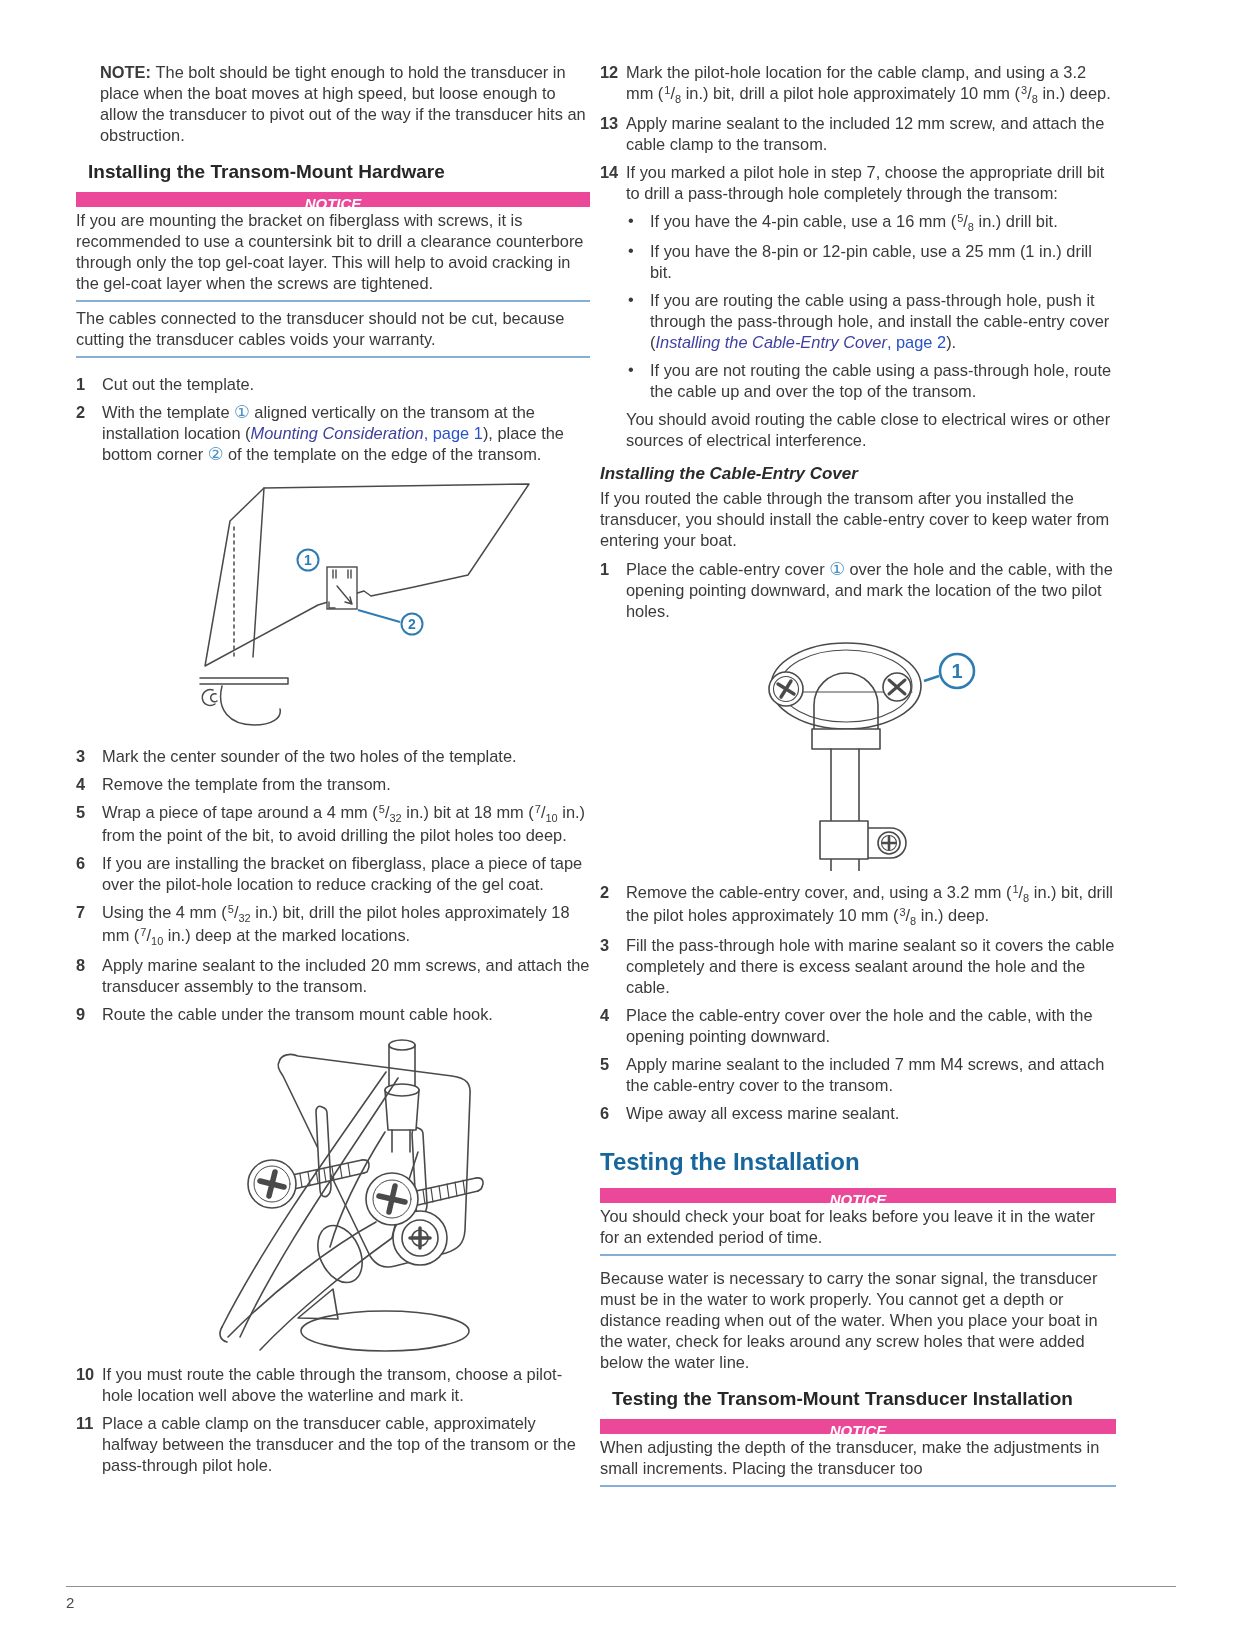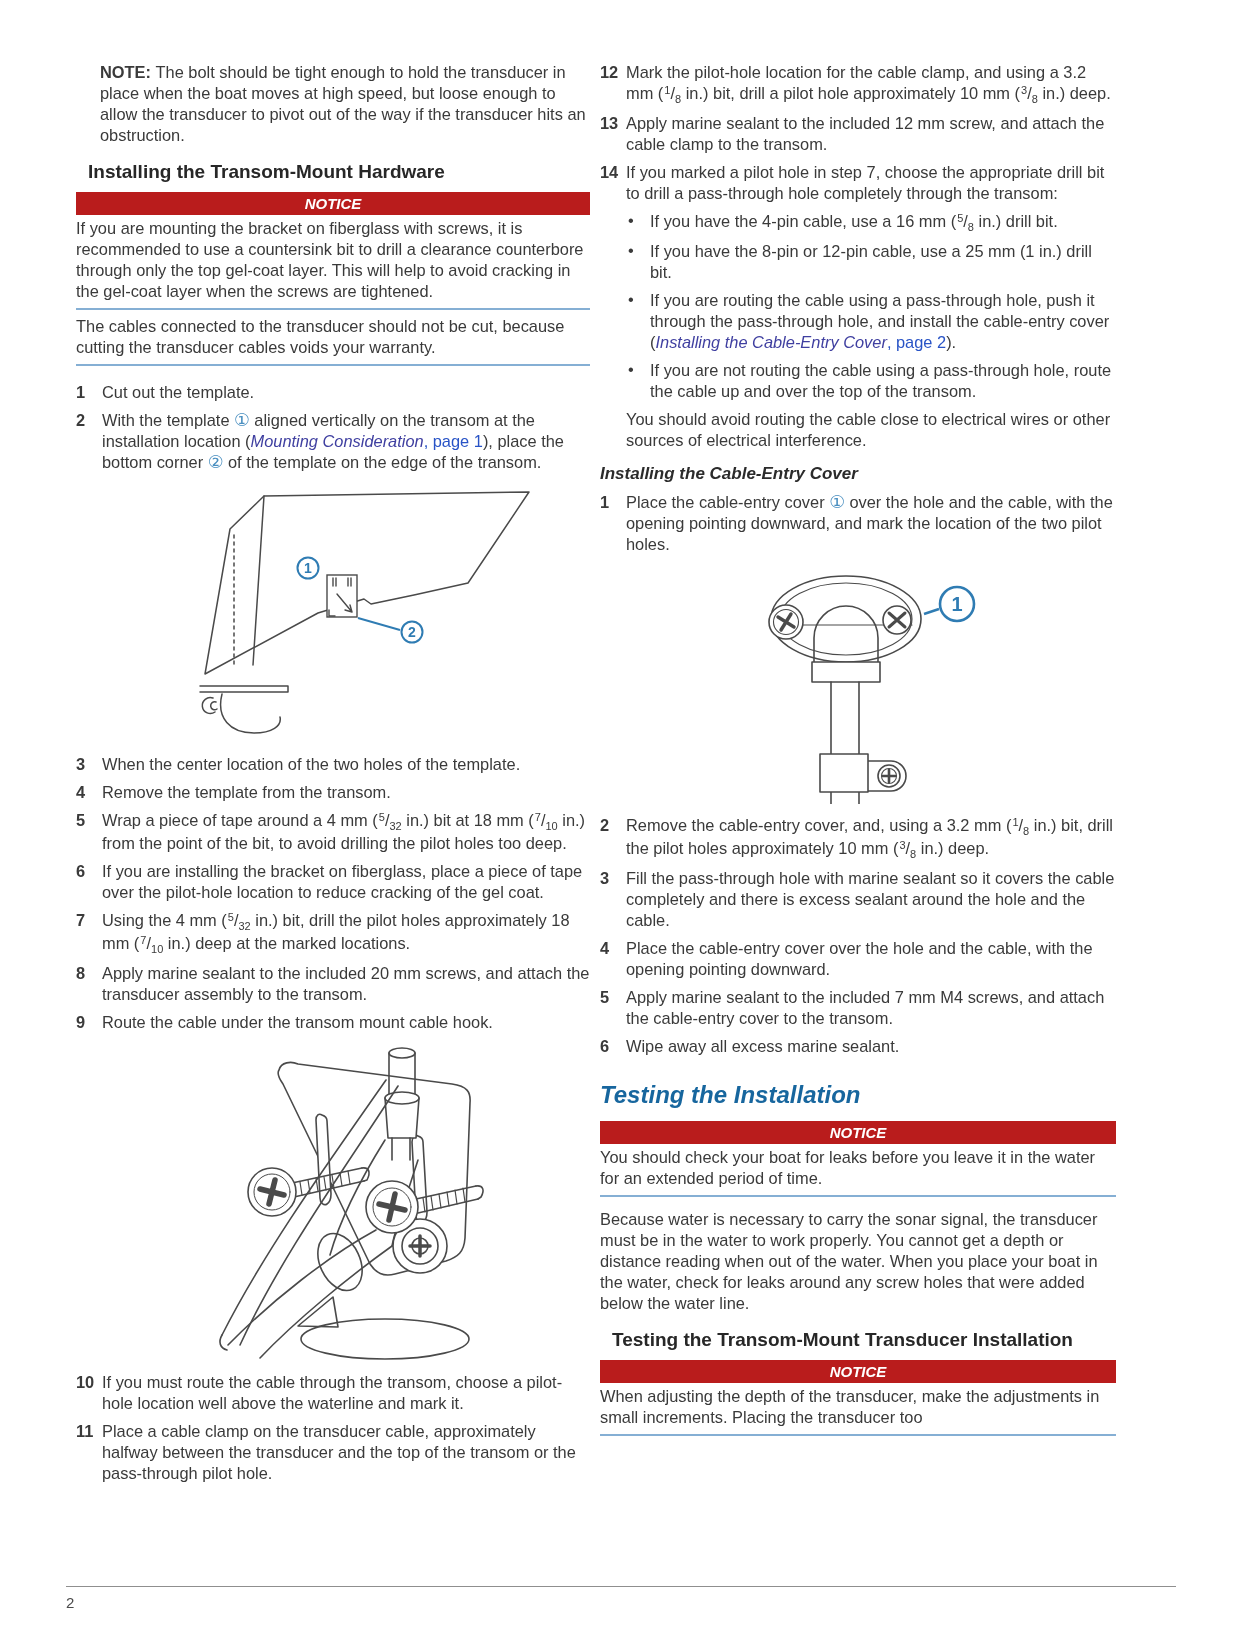--- a/index.html
+++ b/index.html
@@ -10,26 +10,26 @@
   }
   .col{position:absolute;top:62px;font-size:16.4px;line-height:21px;}
   .col.left{left:76px;width:514px;}
   .col.right{left:600px;width:516px;}
 
   .note{padding-left:24px;margin:0 0 12px 0;}
   .bold{font-weight:700;}
 
   h2.sec{font-size:19px;font-weight:700;color:#272727;margin:14px 0 9px 12px;line-height:23px;}
   h3.sub{font-size:17px;font-weight:700;font-style:italic;color:#2b2b2b;margin:12px 0 4px 0;}
-  h1.big{font-size:24px;font-weight:700;color:#17669e;margin:24px 0 12px 0;line-height:28px;font-style:italic;}
+  h1.big{font-size:24px;font-weight:700;color:#17669e;margin:24px 0 12px 0;line-height:28px;}
 
   .noticebox{border-bottom:2px solid #85afd4;padding-bottom:6px;margin:0 0 6px 0;}
   .noticebox .bar{
-    background:#b91c1c;color:#ffffff;font-weight:700;font-style:italic;
-    text-align:center;font-size:15px;height:23px;line-height:23px;margin-bottom:2px;
+    background:#ec4899;color:#ffffff;font-weight:700;font-style:italic;
+    text-align:center;font-size:15px;height:15px;line-height:23px;margin-bottom:2px;
   }
   .noticebox p{margin:3px 0 0 0;}
   .noticebox.plain{margin-top:4px;}
 
   .steps{margin:16px 0 0 0;}
   .step{position:relative;padding-left:26px;margin:5px 0 7px 0;}
   .step .num{position:absolute;left:0;top:0;font-weight:700;}
   .bullet{position:relative;padding-left:50px;margin:5px 0 7px 0;}
   .bullet .dot{position:absolute;left:28px;top:-1px;}
   .after{padding-left:26px;margin:6px 0 8px 0;}
@@ -95,21 +95,21 @@
           <circle cx="196" cy="85" r="10.5" fill="#ffffff" stroke="#2f7cb3" stroke-width="2"></circle>
           <text x="196" y="90" text-anchor="middle" font-size="14" font-weight="bold" fill="#2f7cb3">1</text>
         </g>
         <g>
           <circle cx="300" cy="149" r="10.5" fill="#ffffff" stroke="#2f7cb3" stroke-width="2"></circle>
           <text x="300" y="154" text-anchor="middle" font-size="14" font-weight="bold" fill="#2f7cb3">2</text>
         </g>
       </svg>
     </figure>
 
-    <div class="step"><span class="num">3</span><span><span>When the center location of the two holes of the template.</span></span></div>
+    <div class="step"><span class="num">3</span><span><span>Mark the center sounder of the two holes of the template.</span></span></div>
     <div class="step"><span class="num">4</span><span><span>Remove the template from the transom.</span></span></div>
     <div class="step"><span class="num">5</span><span><span>Wrap a piece of tape around a 4 mm (</span><span class="fr"><sup>5</sup>/<sub>32</sub></span><span> in.) bit at 18 mm (</span><span class="fr"><sup>7</sup>/<sub>10</sub></span><span> in.) from the point of the bit, to avoid drilling the pilot holes too deep.</span></span></div>
     <div class="step"><span class="num">6</span><span><span>If you are installing the bracket on fiberglass, place a piece of tape over the pilot-hole location to reduce cracking of the gel coat.</span></span></div>
     <div class="step"><span class="num">7</span><span><span>Using the 4 mm (</span><span class="fr"><sup>5</sup>/<sub>32</sub></span><span> in.) bit, drill the pilot holes approximately 18 mm (</span><span class="fr"><sup>7</sup>/<sub>10</sub></span><span> in.) deep at the marked locations.</span></span></div>
     <div class="step"><span class="num">8</span><span><span>Apply marine sealant to the included 20 mm screws, and attach the transducer assembly to the transom.</span></span></div>
     <div class="step"><span class="num">9</span><span><span>Route the cable under the transom mount cable hook.</span></span></div>
 
     <figure class="fig2">
       <svg width="322" height="322" viewBox="0 0 322 322">
         <g fill="#ffffff" stroke="#4a4a4a" stroke-width="1.6" stroke-linejoin="round" stroke-linecap="round">
@@ -175,20 +175,21 @@
     <div class="step"><span class="num">13</span><span><span>Apply marine sealant to the included 12 mm screw, and attach the cable clamp to the transom.</span></span></div>
     <div class="step"><span class="num">14</span><span><span>If you marked a pilot hole in step 7, choose the appropriate drill bit to drill a pass-through hole completely through the transom:</span></span></div>
     <div class="bullet"><span class="dot">•</span><span><span>If you have the 4-pin cable, use a 16 mm (</span><span class="fr"><sup>5</sup>/<sub>8</sub></span><span> in.) drill bit.</span></span></div>
     <div class="bullet"><span class="dot">•</span><span><span>If you have the 8-pin or 12-pin cable, use a 25 mm (1 in.) drill bit.</span></span></div>
     <div class="bullet"><span class="dot">•</span><span><span>If you are routing the cable using a pass-through hole, push it through the pass-through hole, and install the cable-entry cover (</span><span class="run-li">Installing the Cable-Entry Cover</span><span class="run-l">, page 2</span><span>).</span></span></div>
     <div class="bullet"><span class="dot">•</span><span><span>If you are not routing the cable using a pass-through hole, route the cable up and over the top of the transom.</span></span></div>
     <div class="after"><span><span>You should avoid routing the cable close to electrical wires or other sources of electrical interference.</span></span></div>
   </div>
 
   <h3 class="sub">Installing the Cable-Entry Cover</h3>
+  <p style="margin:4px 0 8px 0;">If you routed the cable through the transom after you installed the transducer, you should install the cable-entry cover to keep water from entering your boat.</p>
 
   <div class="steps" style="margin-top:8px;">
     <div class="step"><span class="num">1</span><span><span>Place the cable-entry cover </span><span class="run-c">①</span><span> over the hole and the cable, with the opening pointing downward, and mark the location of the two pilot holes.</span></span></div>
 
     <figure class="fig3">
       <svg width="300" height="242" viewBox="0 0 300 242">
         <g fill="#ffffff" stroke="#4a4a4a" stroke-width="1.6" stroke-linejoin="round" stroke-linecap="round">
           <g>
             <ellipse cx="118" cy="57" rx="75" ry="43"></ellipse>
             <ellipse cx="118" cy="57" rx="66" ry="36" fill="none" stroke-width="1.1"></ellipse>

